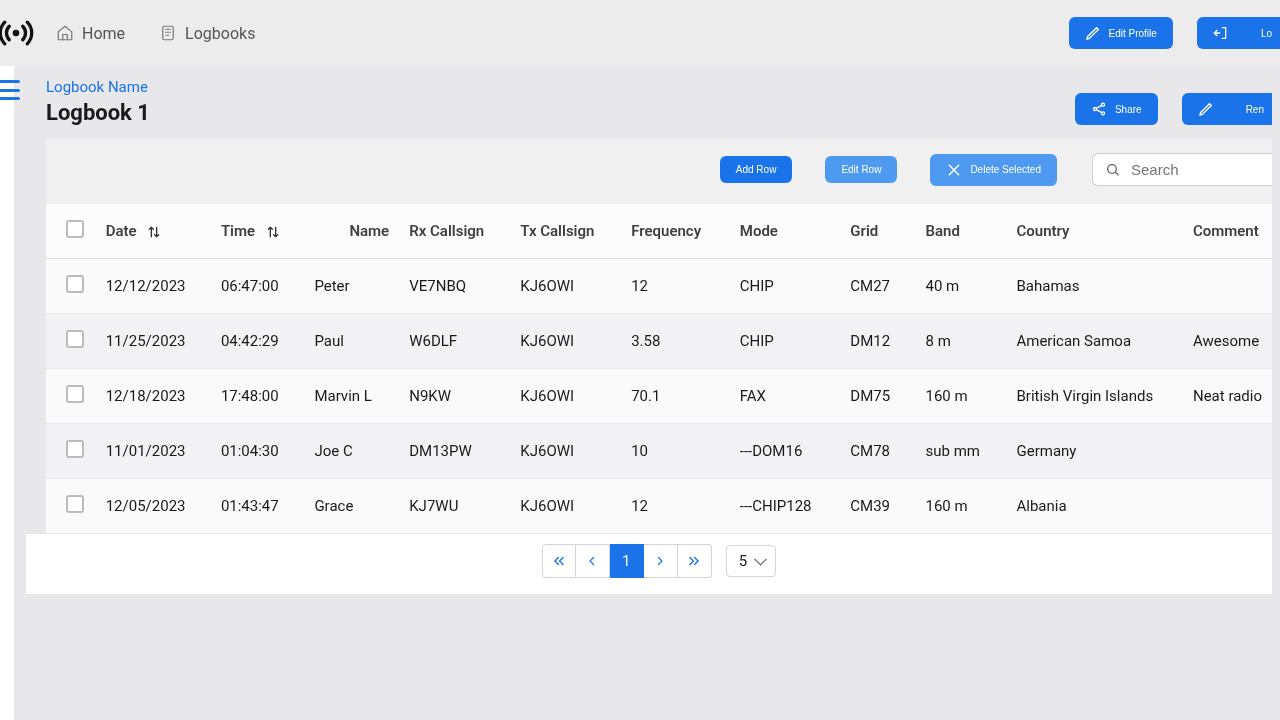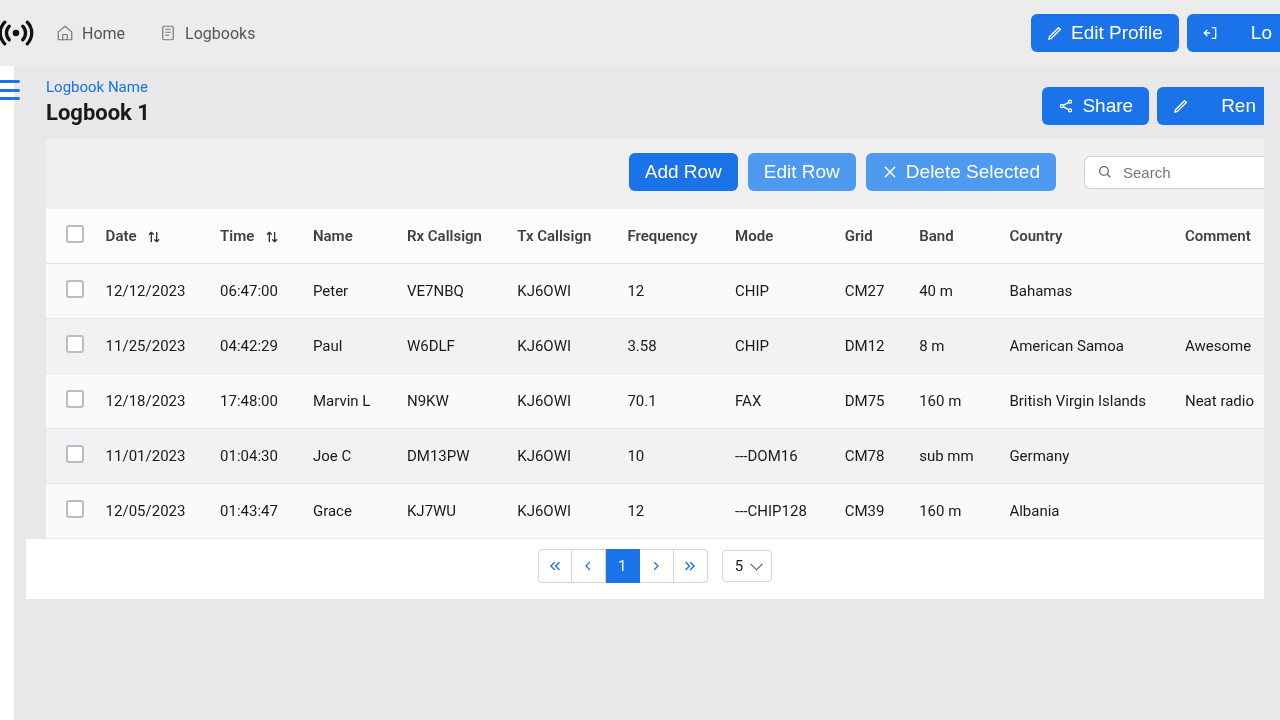--- a/index.html
+++ b/index.html
@@ -33,57 +33,57 @@
 .nav-link svg { width: 18px; height: 18px; stroke: #777; }
 .nav-right {
   margin-left: auto;
   display: flex; gap: 8px;
   padding-right: 0;
 }
 .btn {
   display: inline-flex; align-items: center; gap: 8px;
   background: #1a73e8; color: #fff;
   border: none; border-radius: 6px;
-  padding: 8px 16px; font-size: 19px;
-  cursor: pointer; white-space: nowrap;
+  padding: 8px 16px; font-size: 10px;
+  cursor: pointer; white-space: nowrap; margin-left: 16px;
 }
 .btn svg { width: 16px; height: 16px; stroke: #fff; fill: none; }
 .btn-light { background: #4e9af1; }
 .btn-clipped-right { border-top-right-radius: 0; border-bottom-right-radius: 0; padding-right: 8px; gap: 32px; }
 
 
 .shell { display: flex; height: 654px; }
 .sidebar-rail {
   width: 26px;
   background: linear-gradient(to right, #fff 0, #fff 14px, #e8e8ea 14px);
   display: flex; justify-content: flex-start;
   padding-top: 14px;
   position: relative;
 }
 .hamburger {
   width: 24px; height: 20px; margin-left: -4px;
   display: flex; flex-direction: column; justify-content: space-between;
 }
 .hamburger span { display: block; height: 3px; background: #1a73e8; border-radius: 2px; }
 
-.content { flex: 1; padding: 12px 16px 0 20px; overflow: hidden; }
+.content { flex: 1; padding: 12px 8px 0 20px; overflow: hidden; }
 
 .titlebar {
   display: flex; align-items: flex-end; justify-content: space-between;
   padding: 0 0 14px 0;
 }
 .crumb { color: #1a73e8; font-size: 15px; margin-bottom: 4px; }
 .page-title { font-size: 22px; font-weight: 700; }
 .title-actions { display: flex; gap: 8px; }
 
 .toolbar {
   background: #f0f0f0;
   padding: 14px 0 18px 0;
   display: flex; align-items: center;
-  gap: 10px;
+  gap: 17px;
 }
 .toolbar-spacer { flex: 1; }
 .search-wrap {
   display: flex; align-items: center; gap: 10px;
   background: #fff; border: 1px solid #d0d0d4; border-radius: 6px;
   padding: 7px 12px;
   margin-left: 18px;
   width: 180px;
   border-top-right-radius: 0; border-bottom-right-radius: 0; border-right: none;
 }
@@ -105,21 +105,21 @@
 tbody tr:nth-child(even) { background: #f2f2f4; }
 tbody tr:nth-child(odd) { background: #fafafb; }
 .chk {
   width: 18px; height: 18px; border: 2px solid #bcbcc0; border-radius: 3px;
   display: inline-block; background: #fff;
 }
 .sort-ic { display:inline-flex; width:16px; height:16px; margin-left:6px; vertical-align:middle; }
 .col-chk { width: 50px; padding-left: 20px; }
 .col-date { width: 118px; }
 .col-time { width: 96px; }
-.col-name { width: 98px; }
+.col-name { width: 98px; text-align: right; }
 .col-rx   { width: 114px; }
 .col-tx   { width: 114px; }
 .col-freq { width: 112px; }
 .col-mode { width: 114px; }
 .col-grid { width: 78px; }
 .col-band { width: 94px; }
 .col-country { width: 180px; }
 .col-comment { }
 
 

